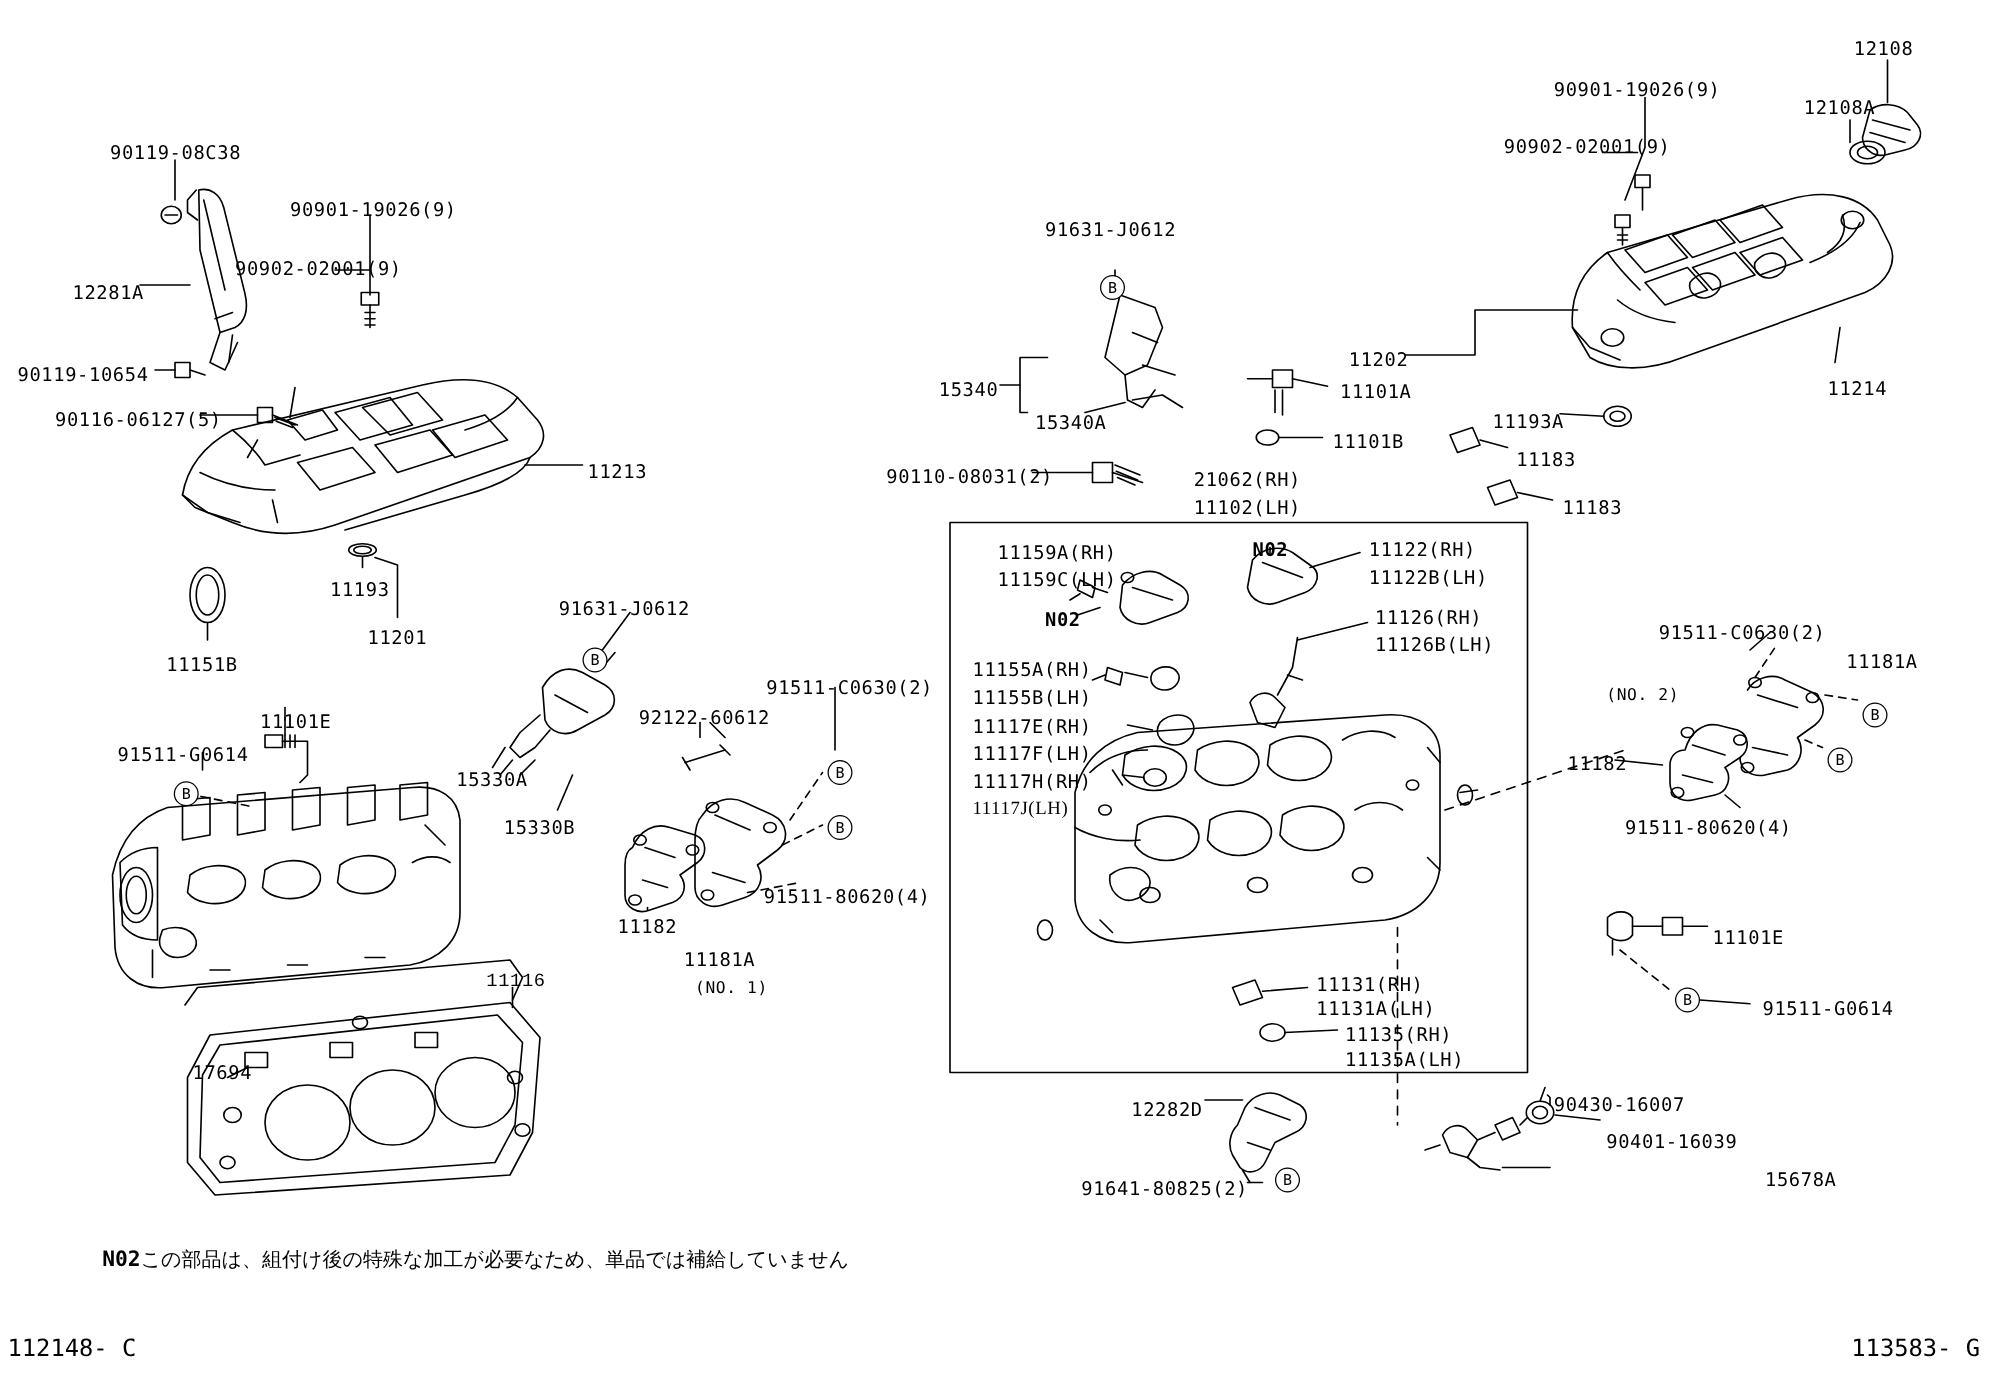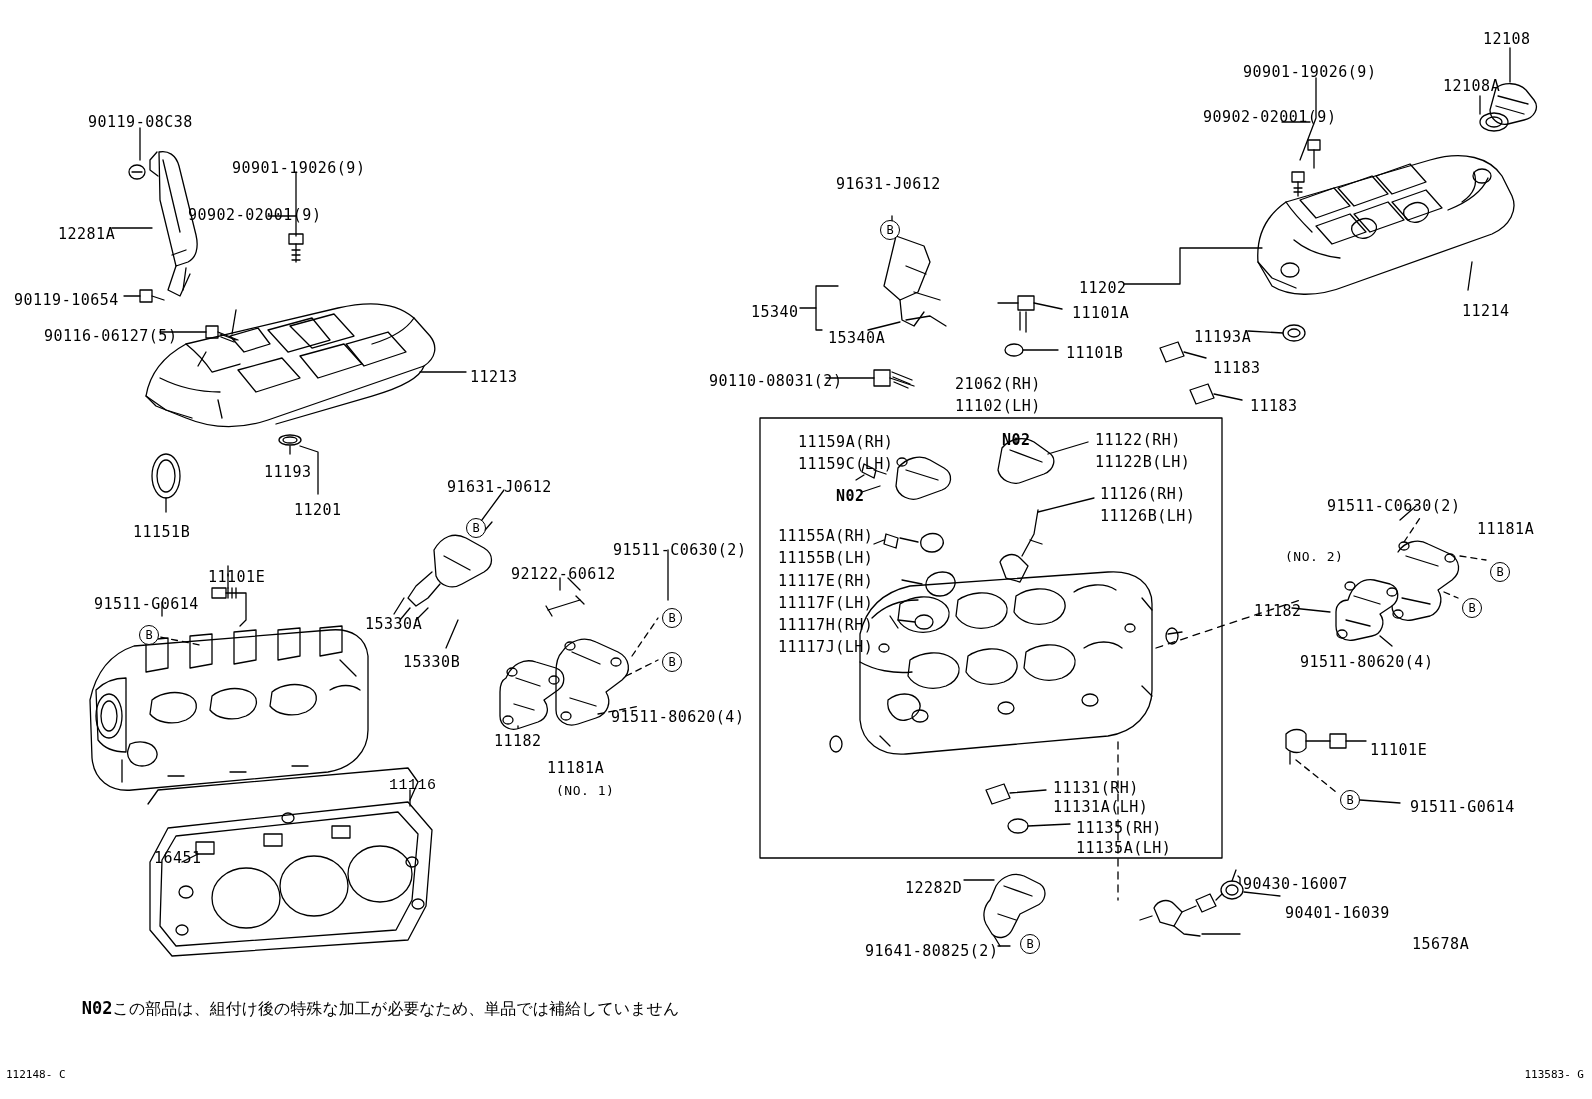--- a/index.html
+++ b/index.html
@@ -49,21 +49,21 @@
     font-family: "DejaVu Sans", sans-serif;
     font-size: 16px;
   }
   .note .en {
     font-family: "DejaVu Sans", sans-serif;
     font-size: 15px;
   }
   .corner {
     position: absolute;
     font-family: "DejaVu Sans Mono", monospace;
-    font-size: 11px;
+    font-size: 19px;
     color: #000;
     white-space: pre;
   }
   .bcircle {
     position: absolute;
     width: 20px;
     height: 20px;
     border: 1.4px solid #000;
     border-radius: 50%;
     font-family: "DejaVu Sans Mono", monospace;
@@ -438,21 +438,21 @@
     <div class="lbl" style="left:447px; top:477px;">91631-J0612</div>
     <div class="lbl" style="left:365px; top:614px;">15330A</div>
     <div class="lbl" style="left:403px; top:652px;">15330B</div>
     <div class="lbl" style="left:511px; top:564px;">92122-60612</div>
     <div class="lbl" style="left:613px; top:540px;">91511-C0630(2)</div>
     <div class="lbl" style="left:611px; top:707px;">91511-80620(4)</div>
     <div class="lbl" style="left:494px; top:731px;">11182</div>
     <div class="lbl" style="left:547px; top:758px;">11181A</div>
     <div class="lbl small" style="left:556px; top:781px;">(NO. 1)</div>
     <div class="lbl" style="left:389px; top:776px;font-family:Liberation Mono, monospace;">11116</div>
-    <div class="lbl" style="left:154px; top:848px;">16451</div>
+    <div class="lbl" style="left:154px; top:848px;">17694</div>
 
     <div class="lbl" style="left:836px; top:174px;">91631-J0612</div>
     <div class="lbl" style="left:751px; top:302px;">15340</div>
     <div class="lbl" style="left:828px; top:328px;">15340A</div>
     <div class="lbl" style="left:709px; top:371px;">90110-08031(2)</div>
     <div class="lbl" style="left:1072px; top:303px;">11101A</div>
     <div class="lbl" style="left:1066px; top:343px;">11101B</div>
     <div class="lbl" style="left:1079px; top:278px;">11202</div>
     <div class="lbl" style="left:1194px; top:327px;">11193A</div>
     <div class="lbl" style="left:1213px; top:358px;">11183</div>
@@ -471,21 +471,21 @@
     <div class="lbl" style="left:836px; top:486px; font-weight:bold;">N02</div>
     <div class="lbl" style="left:1095px; top:430px;">11122(RH)</div>
     <div class="lbl" style="left:1095px; top:452px;">11122B(LH)</div>
     <div class="lbl" style="left:1100px; top:484px;">11126(RH)</div>
     <div class="lbl" style="left:1100px; top:506px;">11126B(LH)</div>
     <div class="lbl" style="left:778px; top:526px;">11155A(RH)</div>
     <div class="lbl" style="left:778px; top:548px;">11155B(LH)</div>
     <div class="lbl" style="left:778px; top:571px;">11117E(RH)</div>
     <div class="lbl" style="left:778px; top:593px;">11117F(LH)</div>
     <div class="lbl" style="left:778px; top:615px;">11117H(RH)</div>
-    <div class="lbl" style="left:778px; top:637px;">11117J(LH)</div>
+    <div class="lbl" style="left:778px; top:637px;font-family:Liberation Serif, serif;">11117J(LH)</div>
 
     <div class="lbl" style="left:1327px; top:496px;">91511-C0630(2)</div>
     <div class="lbl" style="left:1477px; top:519px;">11181A</div>
     <div class="lbl small" style="left:1285px; top:547px;">(NO. 2)</div>
     <div class="lbl" style="left:1254px; top:601px;">11182</div>
     <div class="lbl" style="left:1300px; top:652px;">91511-80620(4)</div>
     <div class="lbl" style="left:1370px; top:740px;">11101E</div>
     <div class="lbl" style="left:1410px; top:797px;">91511-G0614</div>
 
     <div class="lbl" style="left:1053px; top:778px;">11131(RH)</div>

